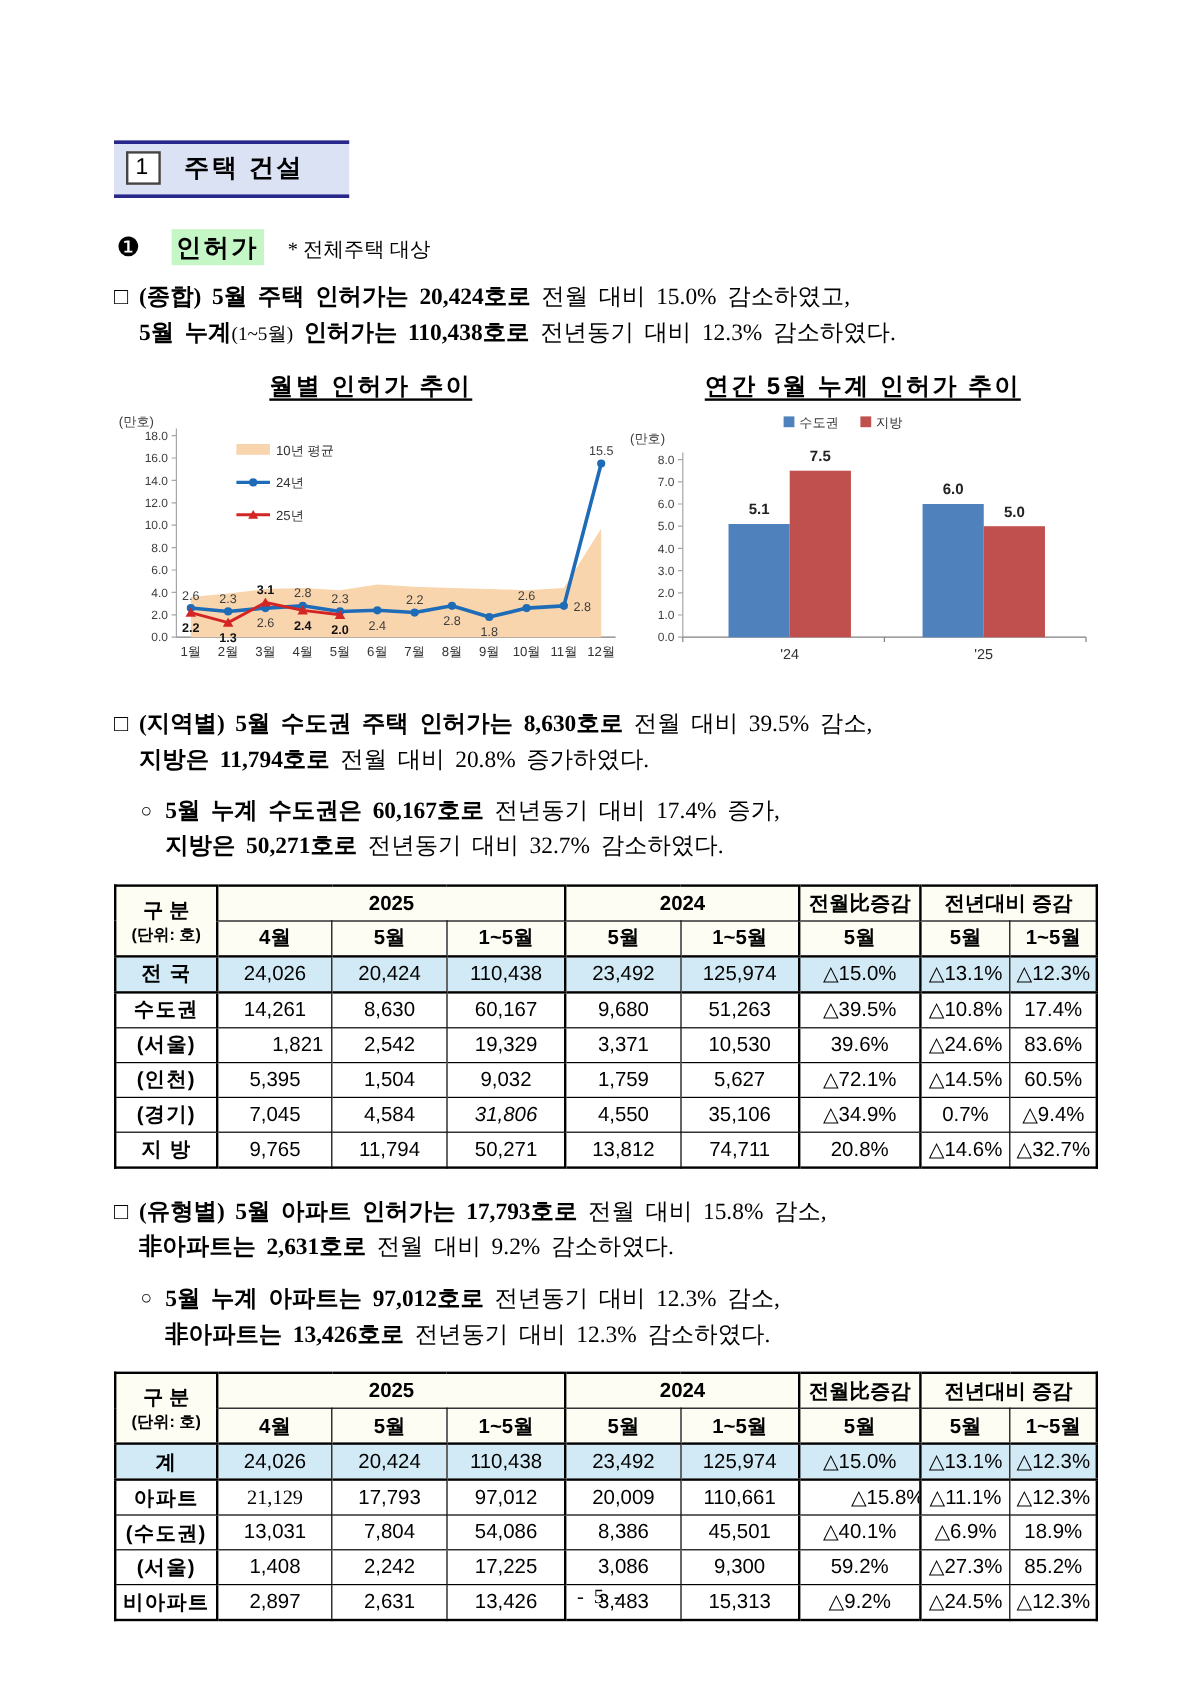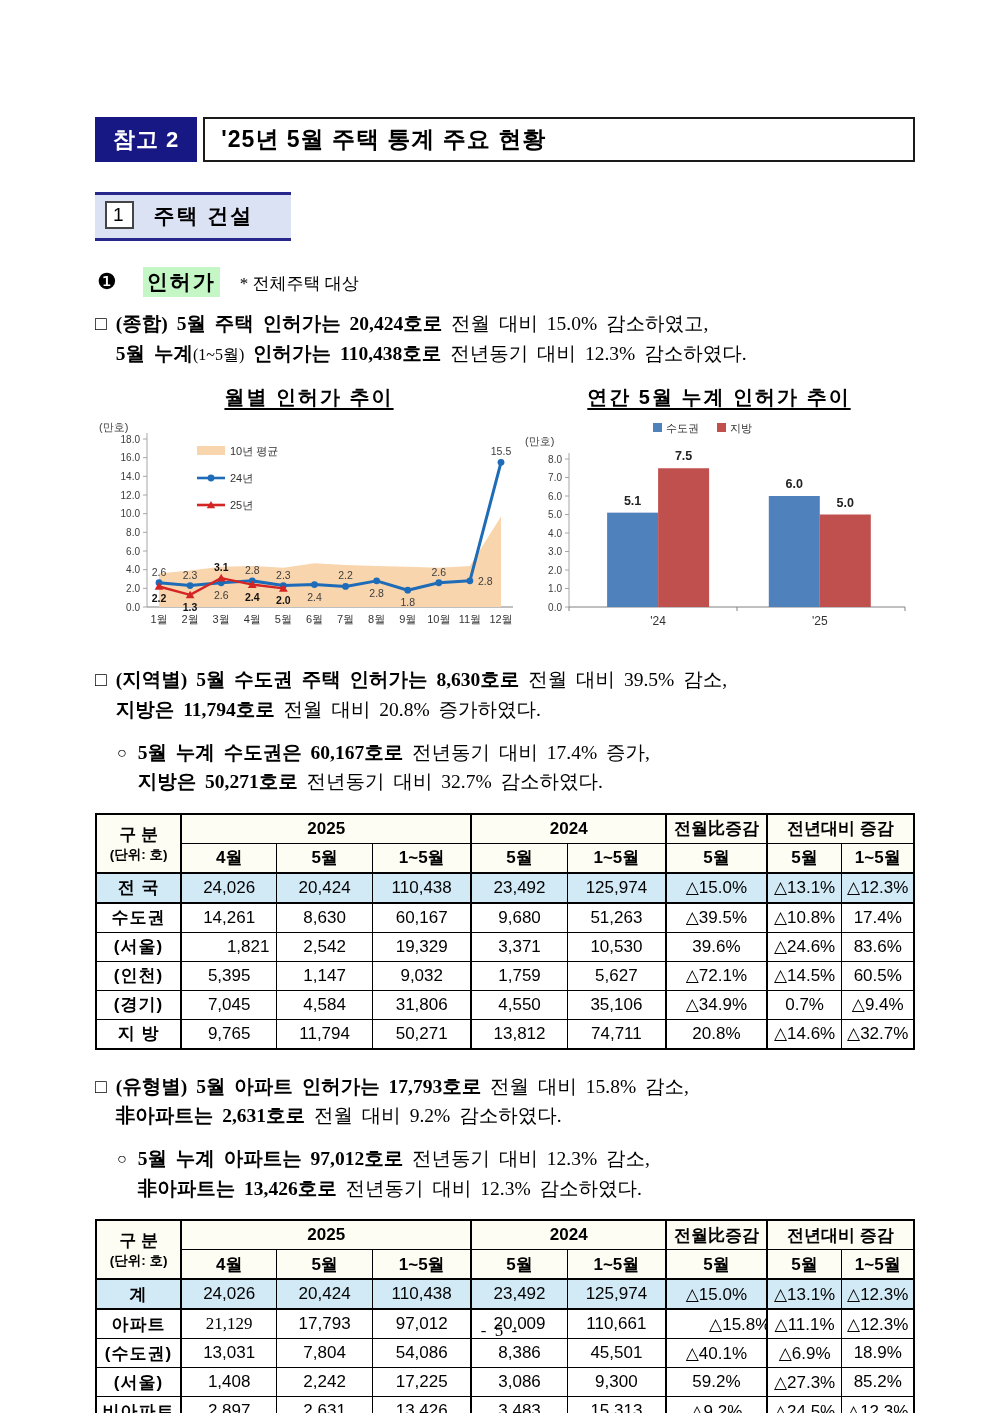--- a/index.html
+++ b/index.html
@@ -62,24 +62,20 @@
   
   .footer{position:absolute;left:0;right:0;bottom:72px;text-align:center;
           font-family:"Liberation Serif","DejaVu Serif",serif;font-size:17px;letter-spacing:2px;}
   svg text{font-family:"Liberation Sans","DejaVu Sans",sans-serif;}
 </style>
 </head>
 <body>
 
 <div class="page">
 
-  <div class="hdr-row">
-    <div class="hdr-badge">참고 2</div>
-    <div class="hdr-titlebox">'25년 5월 주택 통계 주요 현황</div>
-  </div>
 
   <div>
     <div class="section-box">
       <span class="section-num">1</span>
       <span>주택 건설</span>
     </div>
   </div>
 
   <div class="item-head">
     <span class="item-bullet">❶</span>
@@ -310,33 +306,33 @@
             <td style="border-bottom: 1px dotted rgb(119, 119, 119);">19,329</td>
             <td class="gl" style="border-bottom: 1px dotted rgb(119, 119, 119);">3,371</td>
             <td style="border-bottom: 1px dotted rgb(119, 119, 119);">10,530</td>
             <td class="gl" style="border-bottom: 1px dotted rgb(119, 119, 119);">39.6%</td>
             <td class="gl" style="border-bottom: 1px dotted rgb(119, 119, 119);">△24.6%</td>
             <td style="border-bottom: 1px dotted rgb(119, 119, 119);">83.6%</td>
           </tr>
           <tr>
             <td class="rowlabel" style="border-bottom: 1px dotted rgb(119, 119, 119);">(인천)</td>
             <td class="gl" style="border-bottom: 1px dotted rgb(119, 119, 119);">5,395</td>
-            <td style="border-bottom: 1px dotted rgb(119, 119, 119);">1,147</td>
+            <td style="border-bottom: 1px dotted rgb(119, 119, 119);">1,504</td>
             <td style="border-bottom: 1px dotted rgb(119, 119, 119);">9,032</td>
             <td class="gl" style="border-bottom: 1px dotted rgb(119, 119, 119);">1,759</td>
             <td style="border-bottom: 1px dotted rgb(119, 119, 119);">5,627</td>
             <td class="gl" style="border-bottom: 1px dotted rgb(119, 119, 119);">△72.1%</td>
             <td class="gl" style="border-bottom: 1px dotted rgb(119, 119, 119);">△14.5%</td>
             <td style="border-bottom: 1px dotted rgb(119, 119, 119);">60.5%</td>
           </tr>
           <tr>
             <td class="rowlabel" style="border-bottom: 1px solid rgb(0, 0, 0);">(경기)</td>
             <td class="gl" style="border-bottom: 1px solid rgb(0, 0, 0);">7,045</td>
             <td style="border-bottom: 1px solid rgb(0, 0, 0);">4,584</td>
-            <td style="border-bottom: 1px solid rgb(0, 0, 0);">31,806</td>
+            <td style="border-bottom: 1px solid rgb(0, 0, 0); font-style: italic;">31,806</td>
             <td class="gl" style="border-bottom: 1px solid rgb(0, 0, 0);">4,550</td>
             <td style="border-bottom: 1px solid rgb(0, 0, 0);">35,106</td>
             <td class="gl" style="border-bottom: 1px solid rgb(0, 0, 0);">△34.9%</td>
             <td class="gl" style="border-bottom: 1px solid rgb(0, 0, 0);">0.7%</td>
             <td style="border-bottom: 1px solid rgb(0, 0, 0);">△9.4%</td>
           </tr>
           <tr>
             <td class="rowlabel">지 방</td>
             <td class="gl">9,765</td>
             <td>11,794</td>

